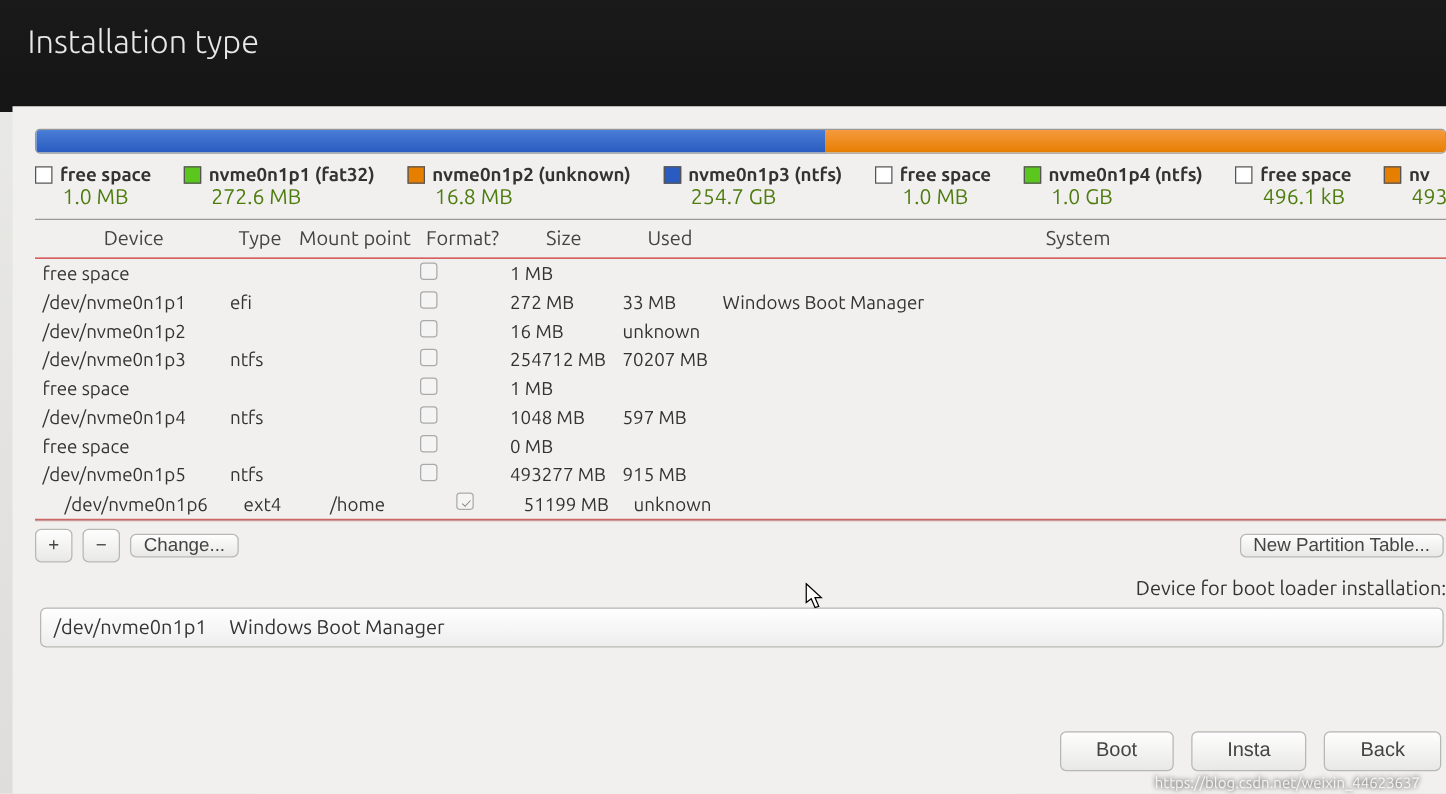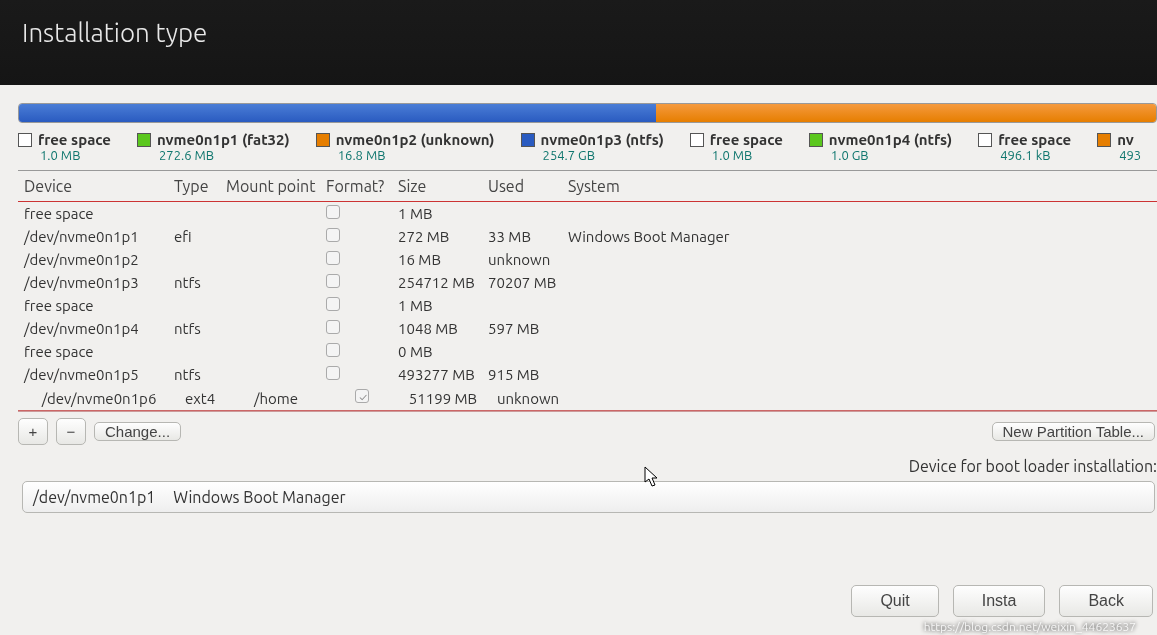--- a/index.html
+++ b/index.html
@@ -17,20 +17,21 @@
     padding: 18px 22px;
     color: #e8e8e8;
     font-size: 26px;
     font-weight: 300;
   }
   .content {
     background: #f1f0ee;
     padding: 18px 0 0 18px;
     height: calc(100% - 85px);
     position: relative;
+    margin-left: 10px;
   }
   
   .usage-bar {
     height: 20px;
     display: flex;
     border: 1px solid #999;
     border-radius: 4px;
     overflow: hidden;
     margin-bottom: 8px;
     margin-right: 0;
@@ -52,42 +53,42 @@
   .legend-top { display:flex; align-items:center; gap:6px; white-space: nowrap;}
   .legend-swatch {
     width: 14px; height: 14px; border: 1px solid #555;
     display:inline-block;
   }
   .sw-white  { background:#fff; }
   .sw-green  { background:#5bc71e; }
   .sw-orange { background:#e67e00; }
   .sw-blue   { background:#2a5bc0; }
   .legend-sub {
-    font-size: 13px; color: #0f766e; padding-left: 22px;
+    font-size: 17px; color: #4d7c0f; padding-left: 22px;
   }
 
   
   .table-wrap {
     border-top: 1px solid #999;
     border-bottom: 1px solid #c99;
   }
   .thead, .trow {
     display: grid;
     grid-template-columns: 150px 52px 100px 72px 90px 80px 1fr;
     align-items: center;
     font-size: 15px;
     padding: 3px 6px;
   }
   .thead {
     color:#444;
     border-bottom: 1px solid #c33;
     padding: 6px 6px;
     font-size: 16px;
   }
-  .thead > div { padding-right:4px; }
+  .thead > div { padding-right:4px;text-align:center; }
   .trow { color:#333; }
   .trow .chk {
     width:14px;height:14px;border:1px solid #aaa;border-radius:3px;background:#f4f4f4;
     display:inline-block;
   }
   .trow .chk.on::after{
     content:"✓"; font-size:11px; color:#888; position:relative; top:-3px; left:1px;
   }
   .trow.last { border-bottom: 1px solid #c66; text-align: center; }
 
@@ -322,21 +323,21 @@
   </div>
 
   <div class="label-row">Device for boot loader installation:</div>
 
   <div class="combo">
     <span>/dev/nvme0n1p1</span>
     <span>Windows Boot Manager</span>
   </div>
 
   <div class="footer">
-    <button class="btn">Quit</button>
+    <button class="btn">Boot</button>
     <button class="btn">Insta</button>
     <button class="btn">Back</button>
   </div>
 
 </div>
 
 <svg class="cursor" viewBox="0 0 16 22">
   <path d="M1 1 L1 16 L5 13 L8 20 L11 19 L8 12 L13 12 Z" fill="#fff" stroke="#000" stroke-width="1"></path>
 </svg>
 

